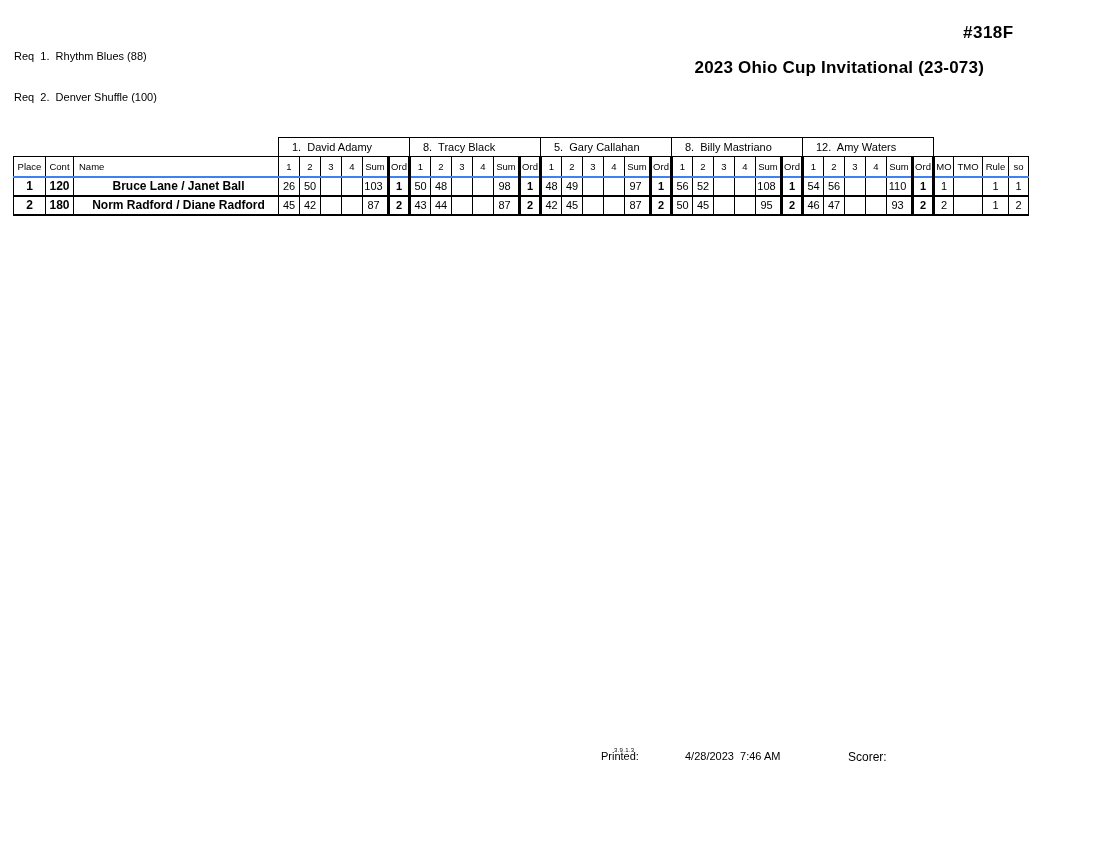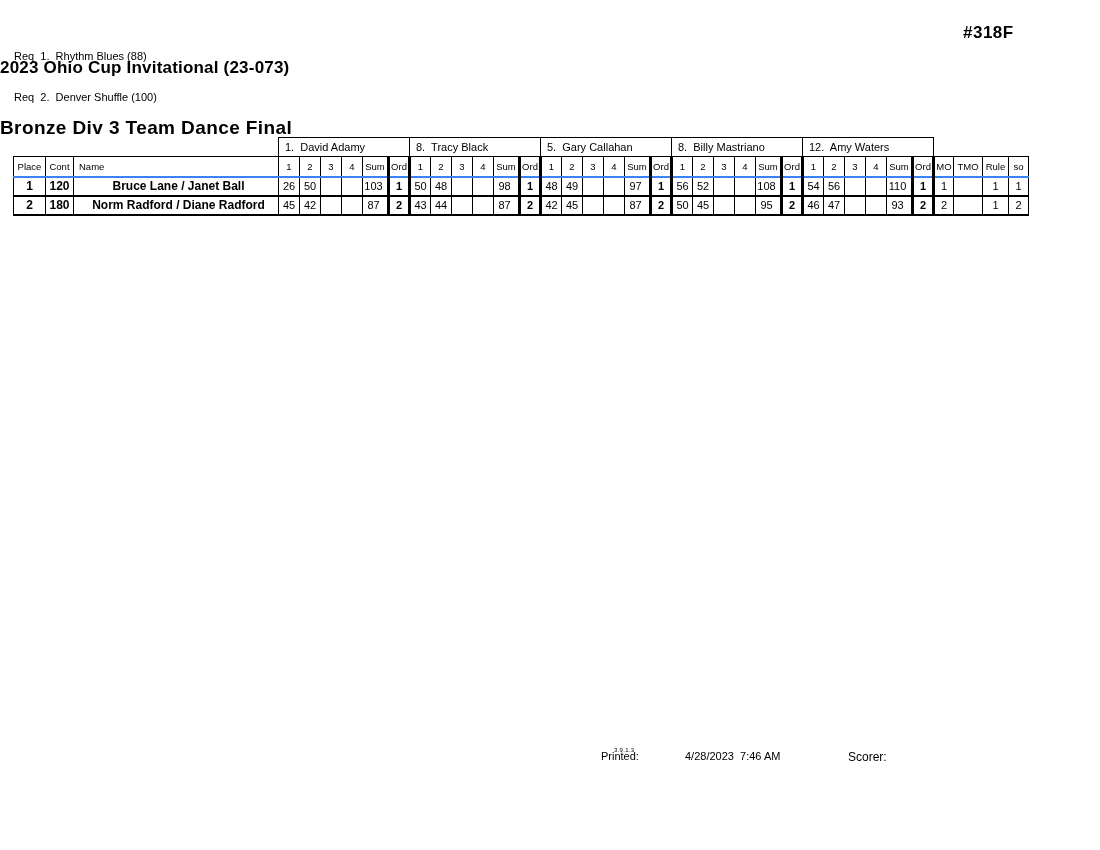--- a/index.html
+++ b/index.html
@@ -2,35 +2,35 @@
 <html><head>
 <meta charset="utf-8">
 <style>
   html,body{margin:0;padding:0;}
   body{
     width:1100px;height:850px;position:relative;background:#fff;color:#000;
     font-family:"Liberation Sans","DejaVu Sans",sans-serif;overflow:hidden;
   }
   .req-block{position:absolute;left:14px;top:23px;font-size:11px;line-height:13.5px;white-space:pre;}
   .event-number{position:absolute;left:963px;top:23px;font-size:17px;font-weight:bold;letter-spacing:.5px;}
-  .title-block{position:absolute;left:0;top:22px;width:984px;text-align:left;white-space:pre;}
+  .title-block{position:absolute;left:0;top:22px;width:984px;text-align:right;white-space:pre;}
   .t1{font-size:17px;font-weight:bold;line-height:19px;letter-spacing:.2px;}
   .t2{font-size:15px;line-height:18px;}
   .t3{font-size:19px;font-weight:bold;line-height:23px;margin-top:3px;letter-spacing:.4px;}
   .t4{font-size:17px;line-height:21px;margin-top:2px;}
 
   table.results{
     position:absolute;left:13px;top:137px;border-collapse:collapse;table-layout:fixed;
   }
   .results th,.results td{
     border:1px solid #000;padding:0;white-space:pre;overflow:hidden;vertical-align:middle;
   }
   .results th{font-weight:normal;}
   tr.jrow{height:19px;}
-  tr.jrow .jhead{font-size:11px;text-align:left;padding-left:6px;}
+  tr.jrow .jhead{font-size:11px;text-align:left;padding-left:13px;}
   .blank{border:none !important;background:#fff;}
   tr.subrow{height:20px;}
   tr.subrow th{font-size:9.5px;text-align:center;border-bottom:2px solid #3b82f6;}
   .name-h{text-align:left !important;padding-left:5px !important;}
   .results tbody tr{height:19px;}
   .results tbody td{font-size:11px;text-align:center;border-bottom:2px solid #000;}
   .b{font-weight:bold;font-size:12px !important;}
   td.name-cell{text-align:left;padding-left:5px;}
   td.sum-cell{text-align:right;padding-right:3px;}
   .ord-h,.ord-cell{border-left:3px solid #000 !important;border-right:3px solid #000 !important;}
@@ -46,21 +46,20 @@
 
 <div class="req-block">
   <div>Req  1.  Rhythm Blues (88)</div>
   <div>Req  2.  Denver Shuffle (100)</div>
 </div>
 
 <div class="event-number">#318F</div>
 
 <div class="title-block">
   <div class="t1">2023 Ohio Cup Invitational (23-073)</div>
-  <div class="t3">Bronze Div 3 Team Dance Final</div>
 </div>
 
 <table class="results">
   <colgroup id="cols">
       <col style="width: 32px;">
       <col style="width: 28px;">
       <col style="width: 205px;">
       <col style="width: 21px;">
       <col style="width: 21px;">
       <col style="width: 21px;">

